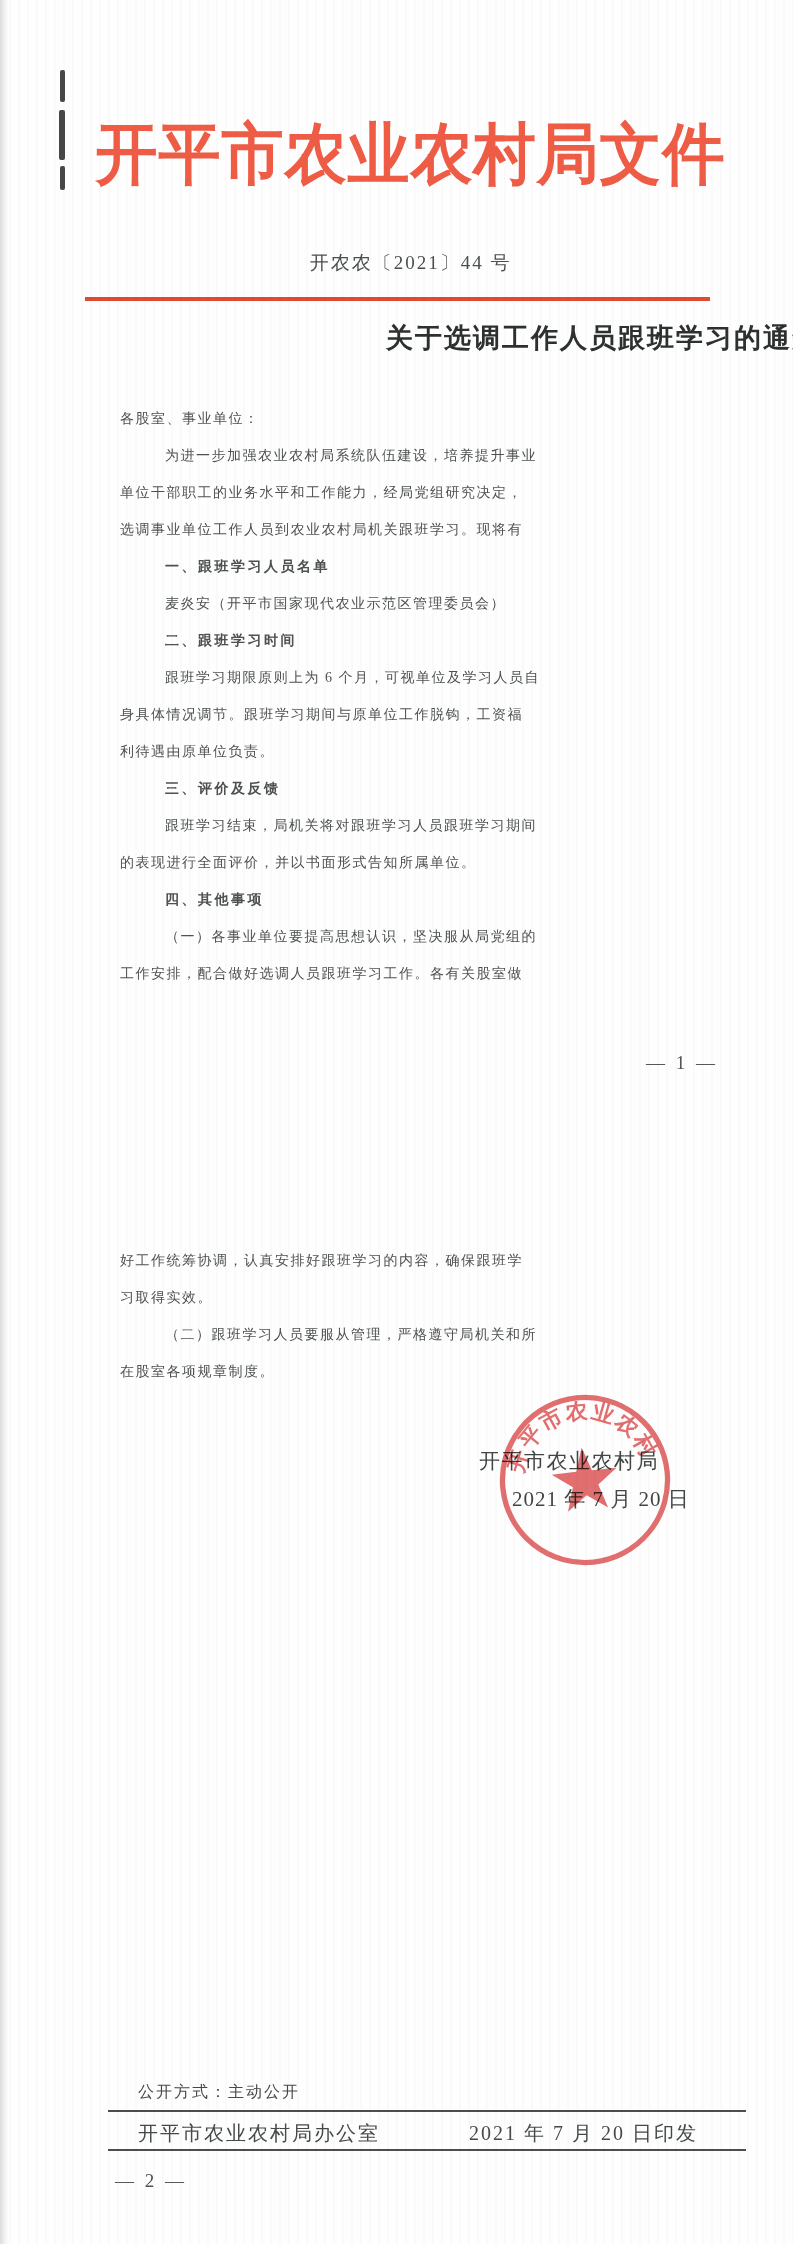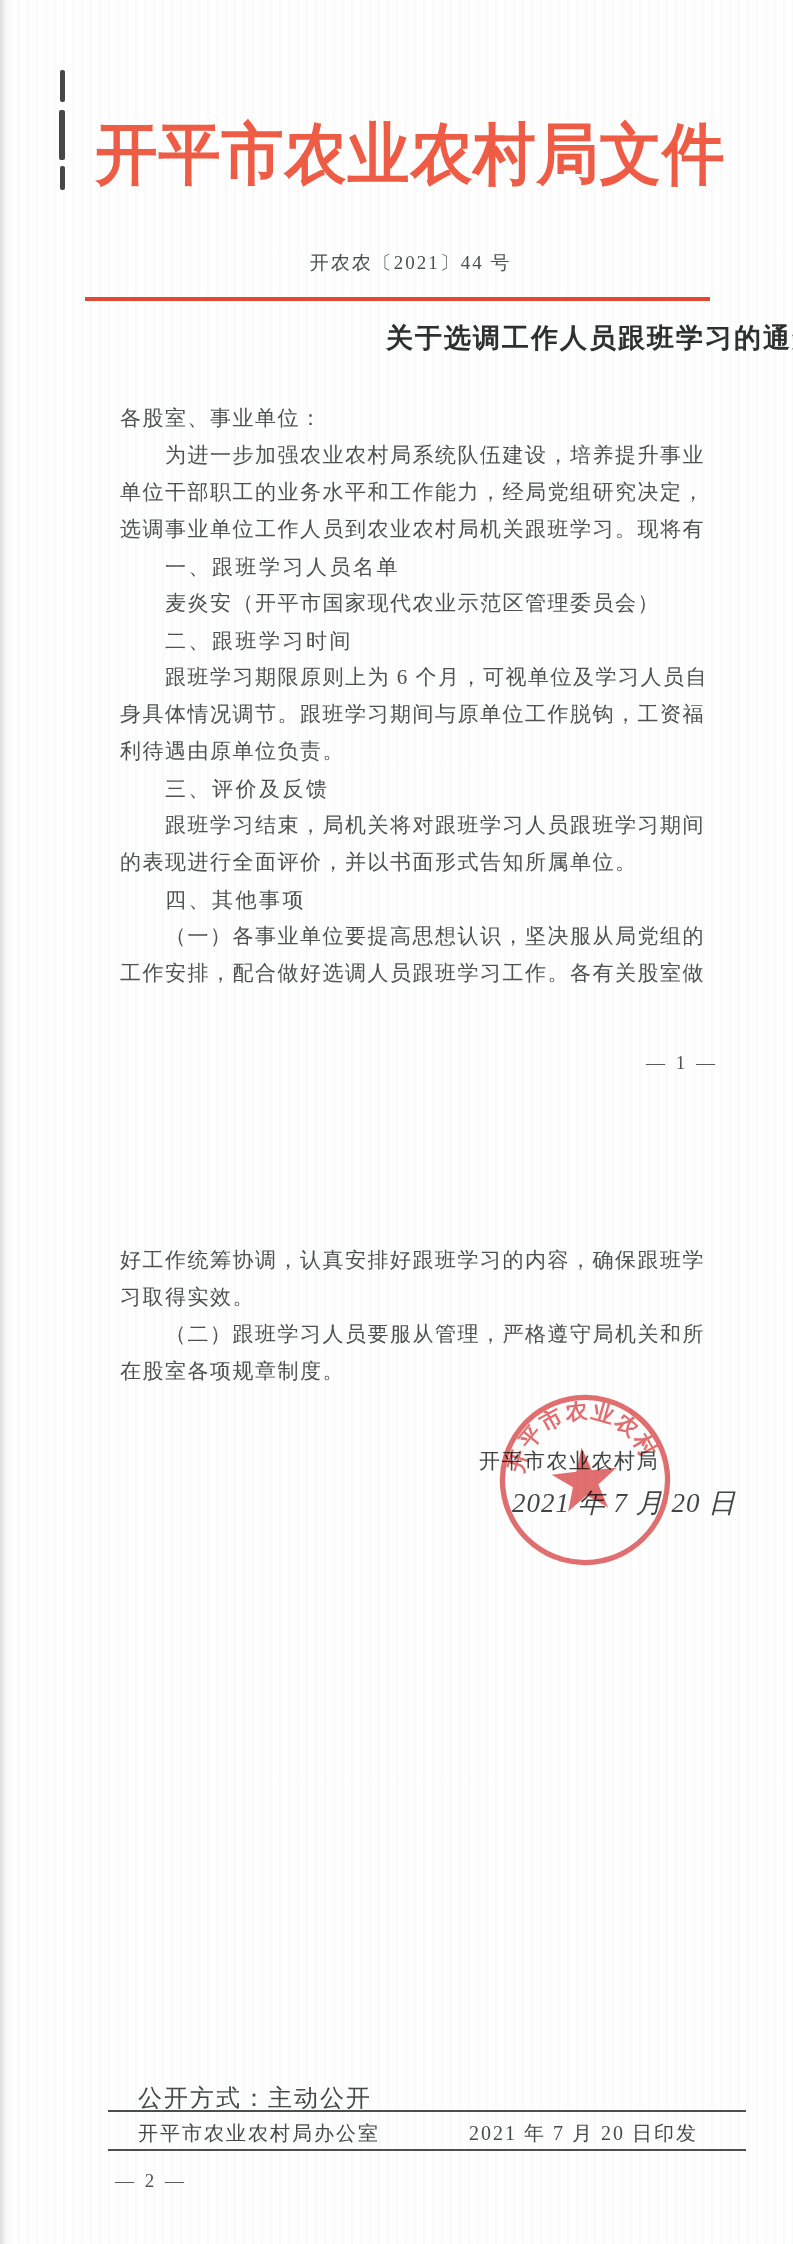--- a/index.html
+++ b/index.html
@@ -45,56 +45,56 @@
     background:#e04a32;
   }
   .doc-title{
     position:absolute;top:320px;left:0;width:100%;
     text-align:right;
     font-size:27px;font-weight:bold;letter-spacing:2px;
     color:#2c312f;
     white-space:nowrap;
   }
 
-  .body{position:absolute;left:120px;width:600px;font-size:21px;letter-spacing:1.5px;}
+  .body{position:absolute;left:120px;width:600px;font-size:14px;letter-spacing:1.5px;}
   .body-p1{top:400px;}
   .body-p2{top:1218px;margin-top:24px;}
   .ln{height:37px;line-height:37px;white-space:nowrap;}
   .ind{padding-left:45px;}
   .hd{
-    font-weight:normal;color:#32373
+    font-weight:bold;color:#32373
 5;
     font-family:"Liberation Sans", sans-serif;
     letter-spacing:2.5px;
   }
 
   .pageno{
     position:absolute;font-size:19px;color:#4f5452;letter-spacing:3px;white-space:nowrap;
   }
   .p1no{top:1052px;right:103px;}
   .p2no{top:2170px;left:115px;}
 
   .sig-org{
     position:absolute;top:1447px;left:479px;
     font-size:21px;letter-spacing:1.5px;color:#41464­4;color:#414644;white-space:nowrap;
   }
   .sig-date{
     position:absolute;top:1485px;left:512px;
-    font-size:27px;letter-spacing:1px;color:#414644;white-space:nowrap;font-style:italic;
+    font-size:21px;letter-spacing:1px;color:#414644;white-space:nowrap;
   }
   .seal{
     position:absolute;left:489px;top:1384px;width:192px;height:192px;
     mix-blend-mode:multiply;
     opacity:0.82;
     transform:rotate(-6deg);
   }
 
   .footer-publicity{
     position:absolute;top:2082px;left:138px;
-    font-size:24px;letter-spacing:2px;color:#454a48;white-space:nowrap;
+    font-size:16px;letter-spacing:2px;color:#454a48;white-space:nowrap;
   }
   .footer-rule{position:absolute;left:108px;width:638px;height:2px;background:#4a4f4d;}
   .fr1{top:2110px;}
   .fr2{top:2149px;}
   .footer-office-row{
     position:absolute;top:2120px;left:138px;width:560px;
     display:flex;justify-content:space-between;align-items:center;
     font-size:20px;letter-spacing:2px;color:#454a48;white-space:nowrap;
   }
 </style>

